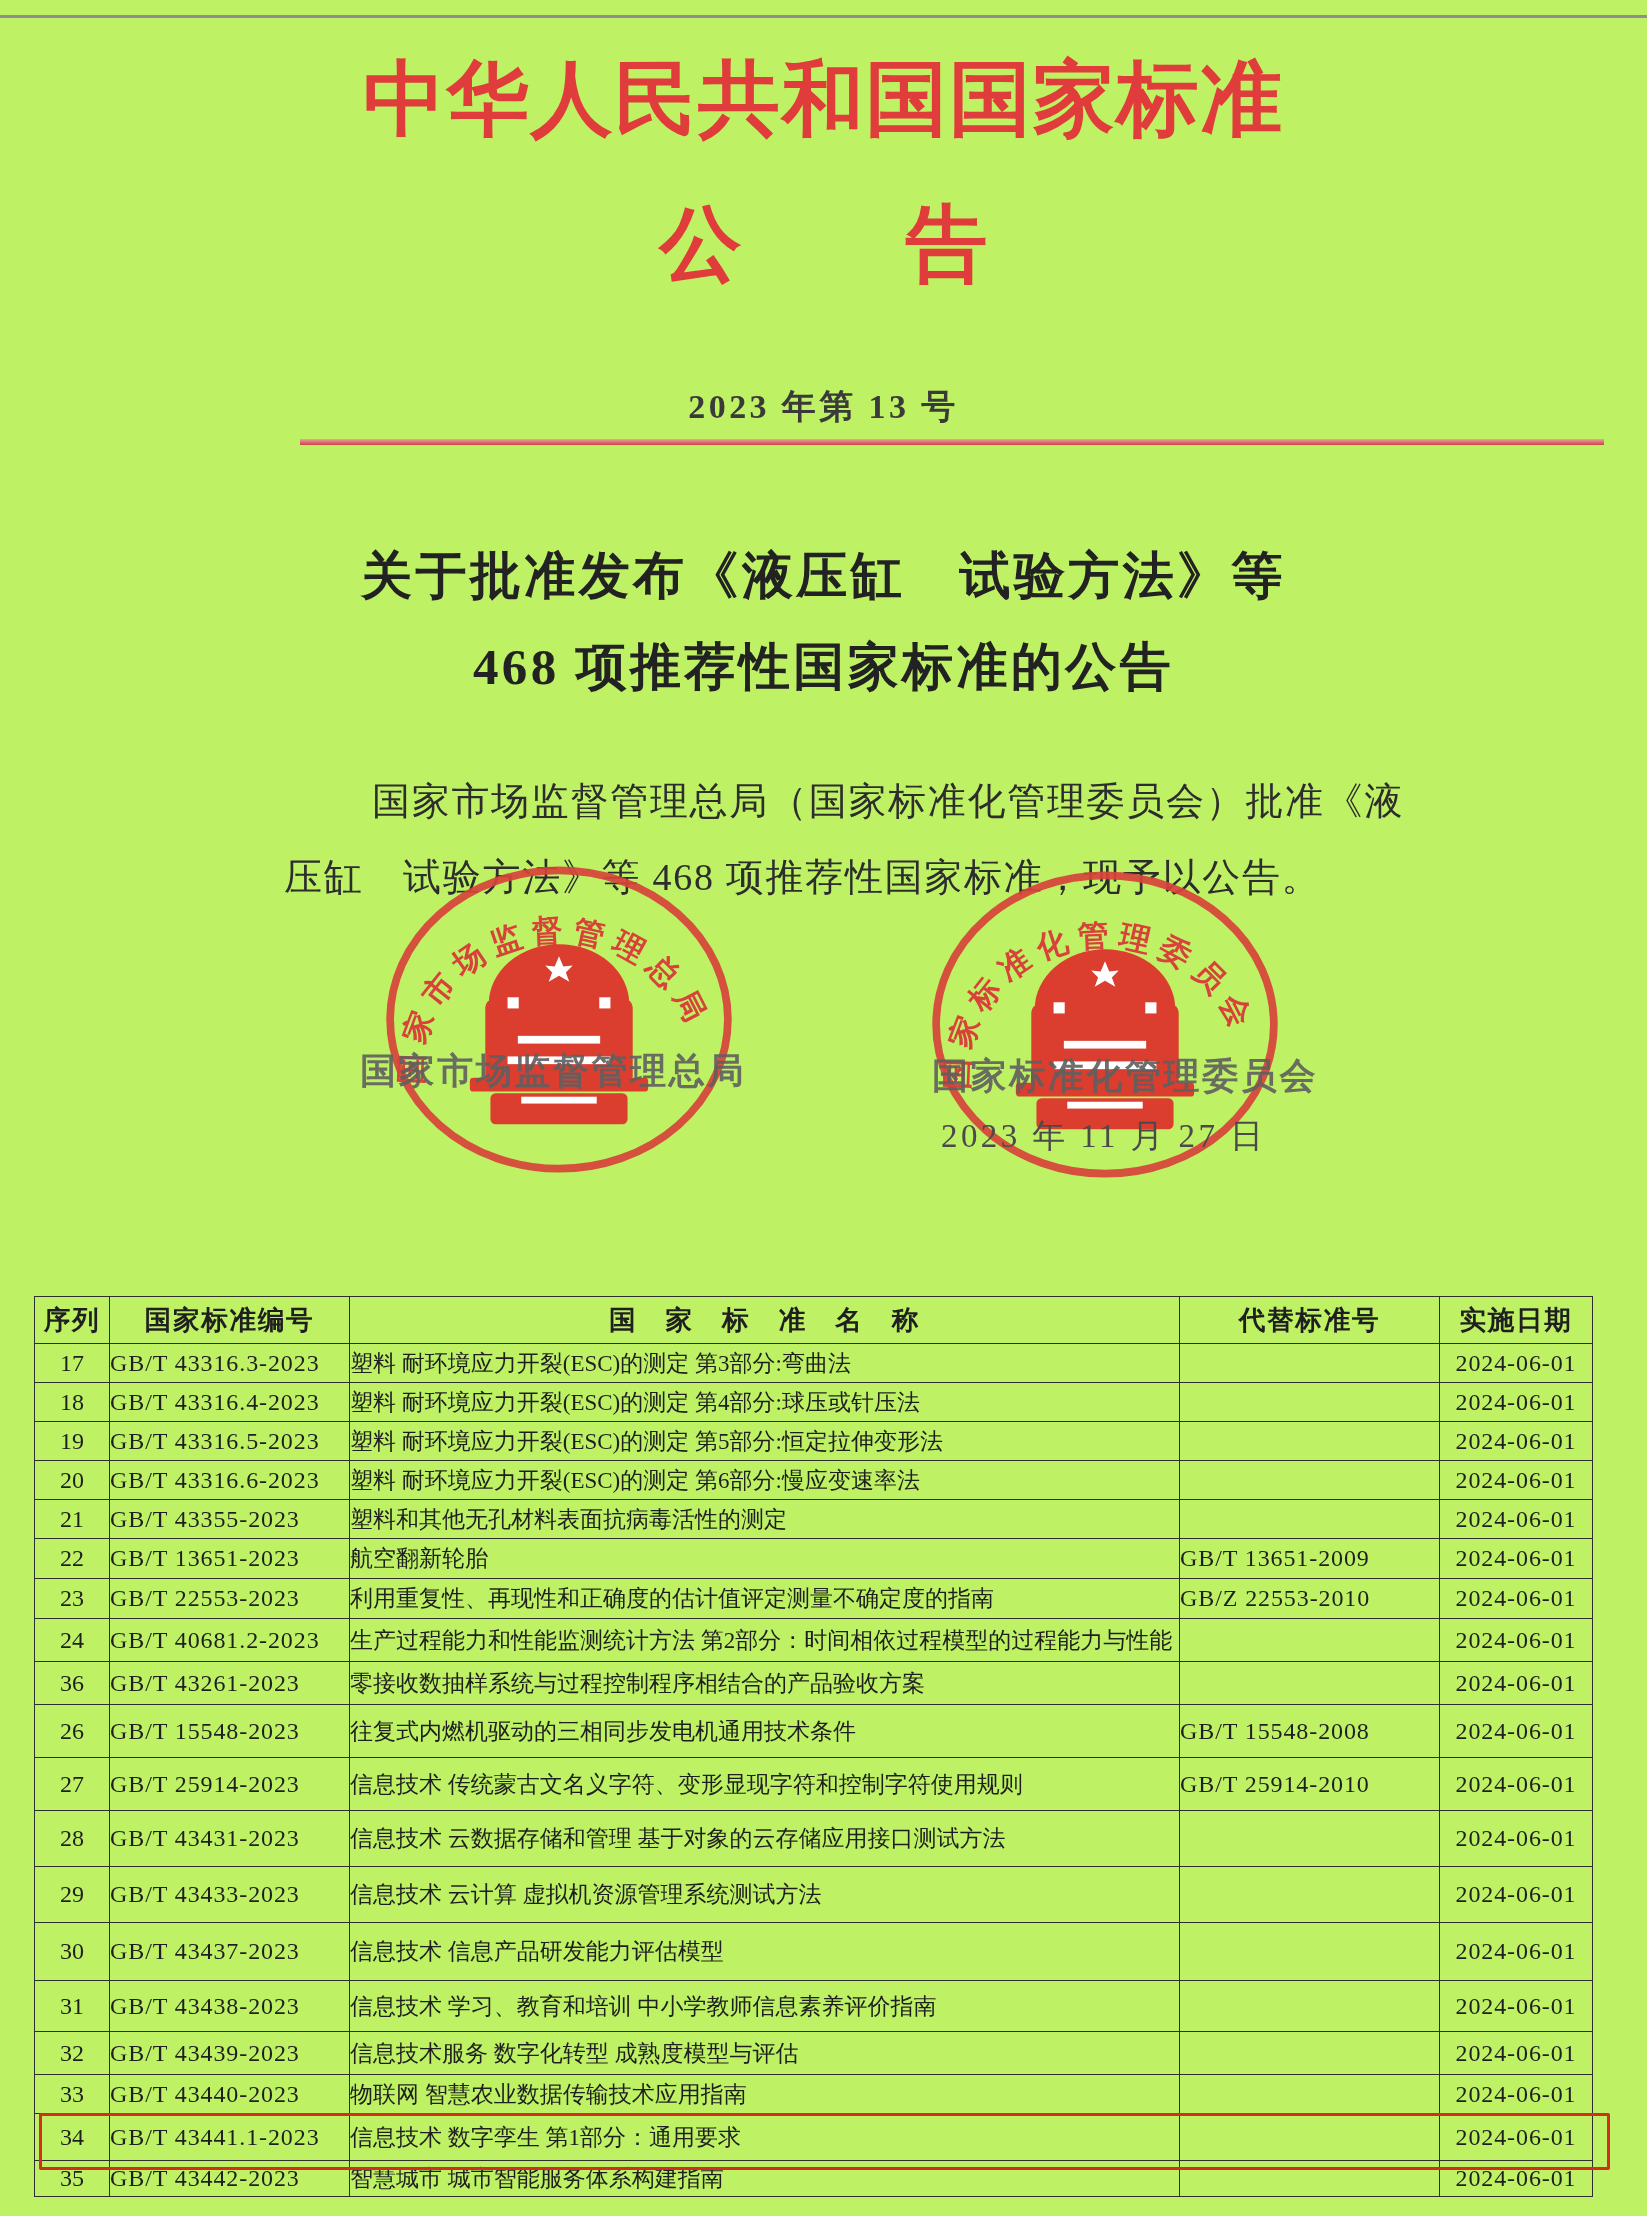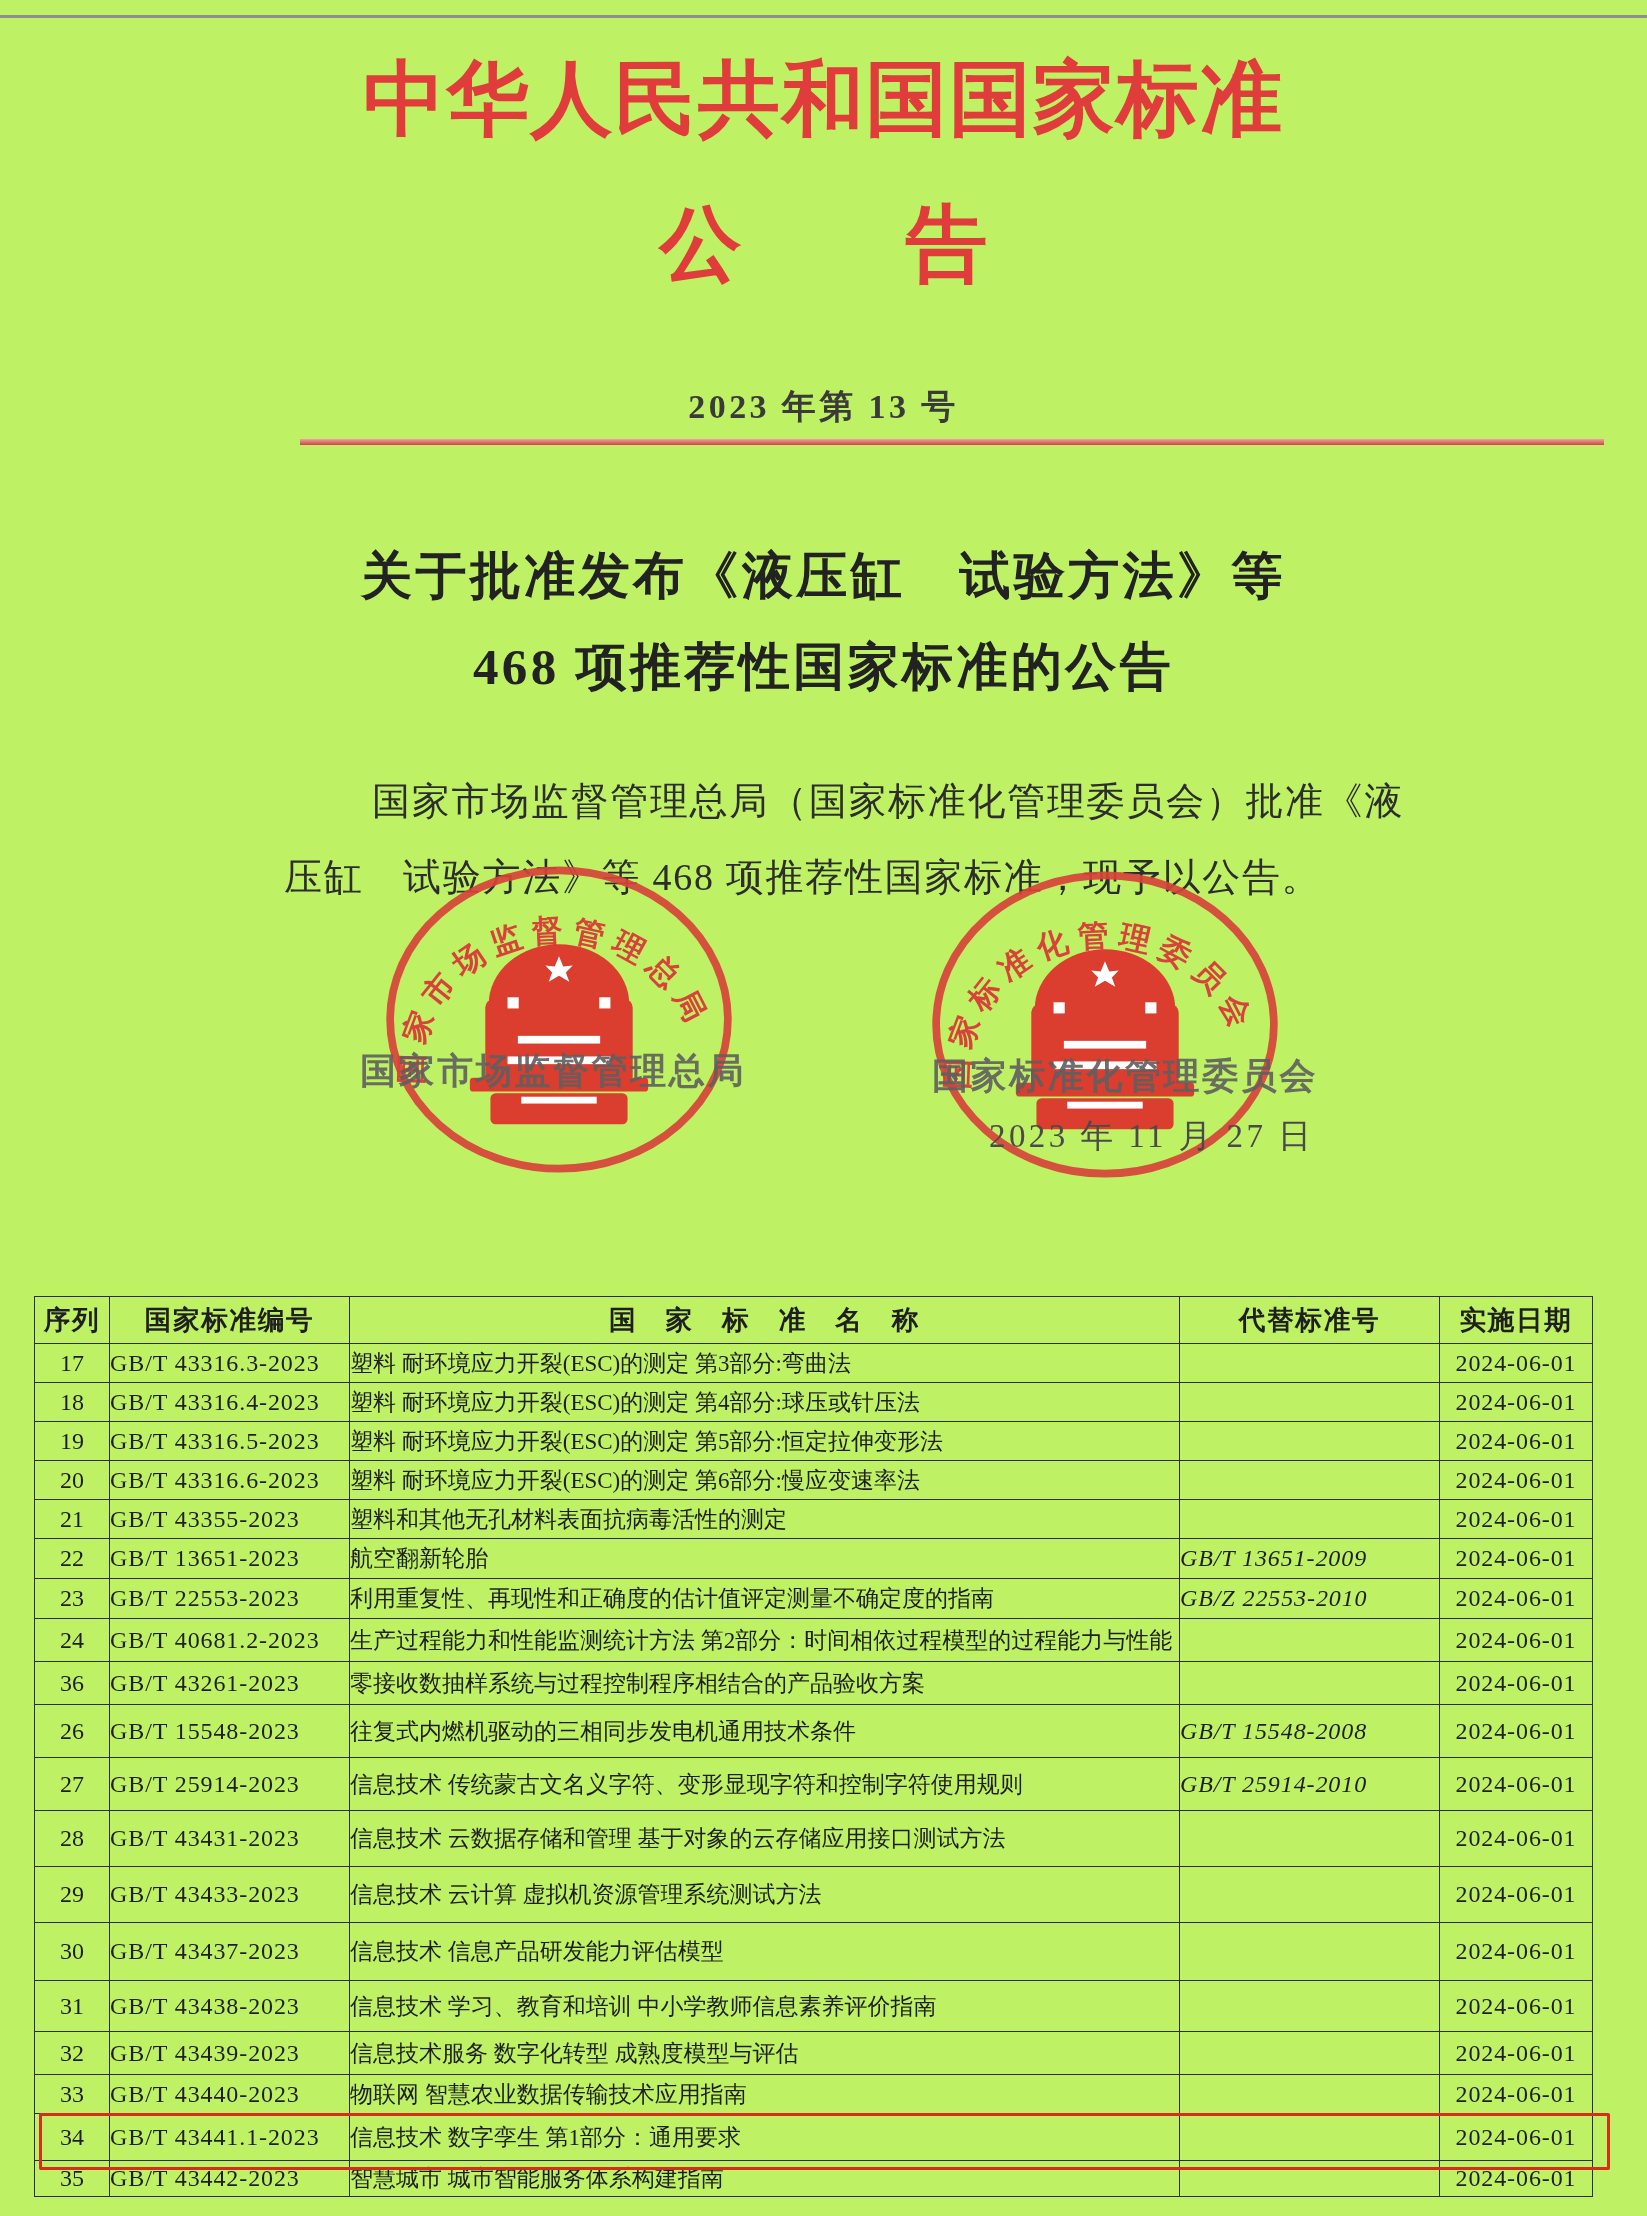--- a/index.html
+++ b/index.html
@@ -62,21 +62,21 @@
     position:absolute;
     font-family:"Liberation Sans", sans-serif;
     font-size:36px;font-weight:600;color:#5f5f5f;
     letter-spacing:2.6px;white-space:nowrap;opacity:.9;
   }
   .seal-caption-left{left:360px;top:1047px;}
   .seal-caption-right{left:932px;top:1052px;}
 
   .announce-date{
     position:absolute;left:941px;top:1114px;
-    font-size:33px;color:#4a4a4a;letter-spacing:3.4px;white-space:nowrap;margin-left:48px;
+    font-size:33px;color:#4a4a4a;letter-spacing:3.4px;white-space:nowrap;
   }
 
   table.std-table{
     position:absolute;left:34px;top:1296px;
     width:1557px;
     border-collapse:collapse;table-layout:fixed;
     font-size:24px;color:#1f1f1f;
   }
   table.std-table th, table.std-table td{
     border:1.7px solid #2e2e2e;
@@ -86,21 +86,21 @@
   }
   table.std-table thead tr{height:47px;}
   table.std-table th{
     font-family:"Liberation Sans", sans-serif;
     font-size:26.6px;font-weight:700;text-align:center;
     letter-spacing:1.7px;
   }
   td.cell-no{text-align:center;}
   td.cell-code{padding-left:12px;letter-spacing:0.9px;}
   td.cell-name{padding-left:15.4px;font-size:23px;white-space:nowrap;}
-  td.cell-replaced{padding-left:12px;letter-spacing:0.9px;font-style:italic;}
+  td.cell-replaced{padding-left:12px;letter-spacing:0.9px;}
   td.cell-date{text-align:center;letter-spacing:0.9px;}
 
   tbody tr:nth-child(-n+5){height:39px;}
   tbody tr:nth-child(6),tbody tr:nth-child(7){height:40px;}
   tbody tr:nth-child(8),tbody tr:nth-child(9){height:43px;}
   tbody tr:nth-child(10),tbody tr:nth-child(11){height:53px;}
   tbody tr:nth-child(12),tbody tr:nth-child(13){height:56px;}
   tbody tr:nth-child(14){height:58px;}
   tbody tr:nth-child(15){height:51px;}
   tbody tr:nth-child(16){height:43px;}

